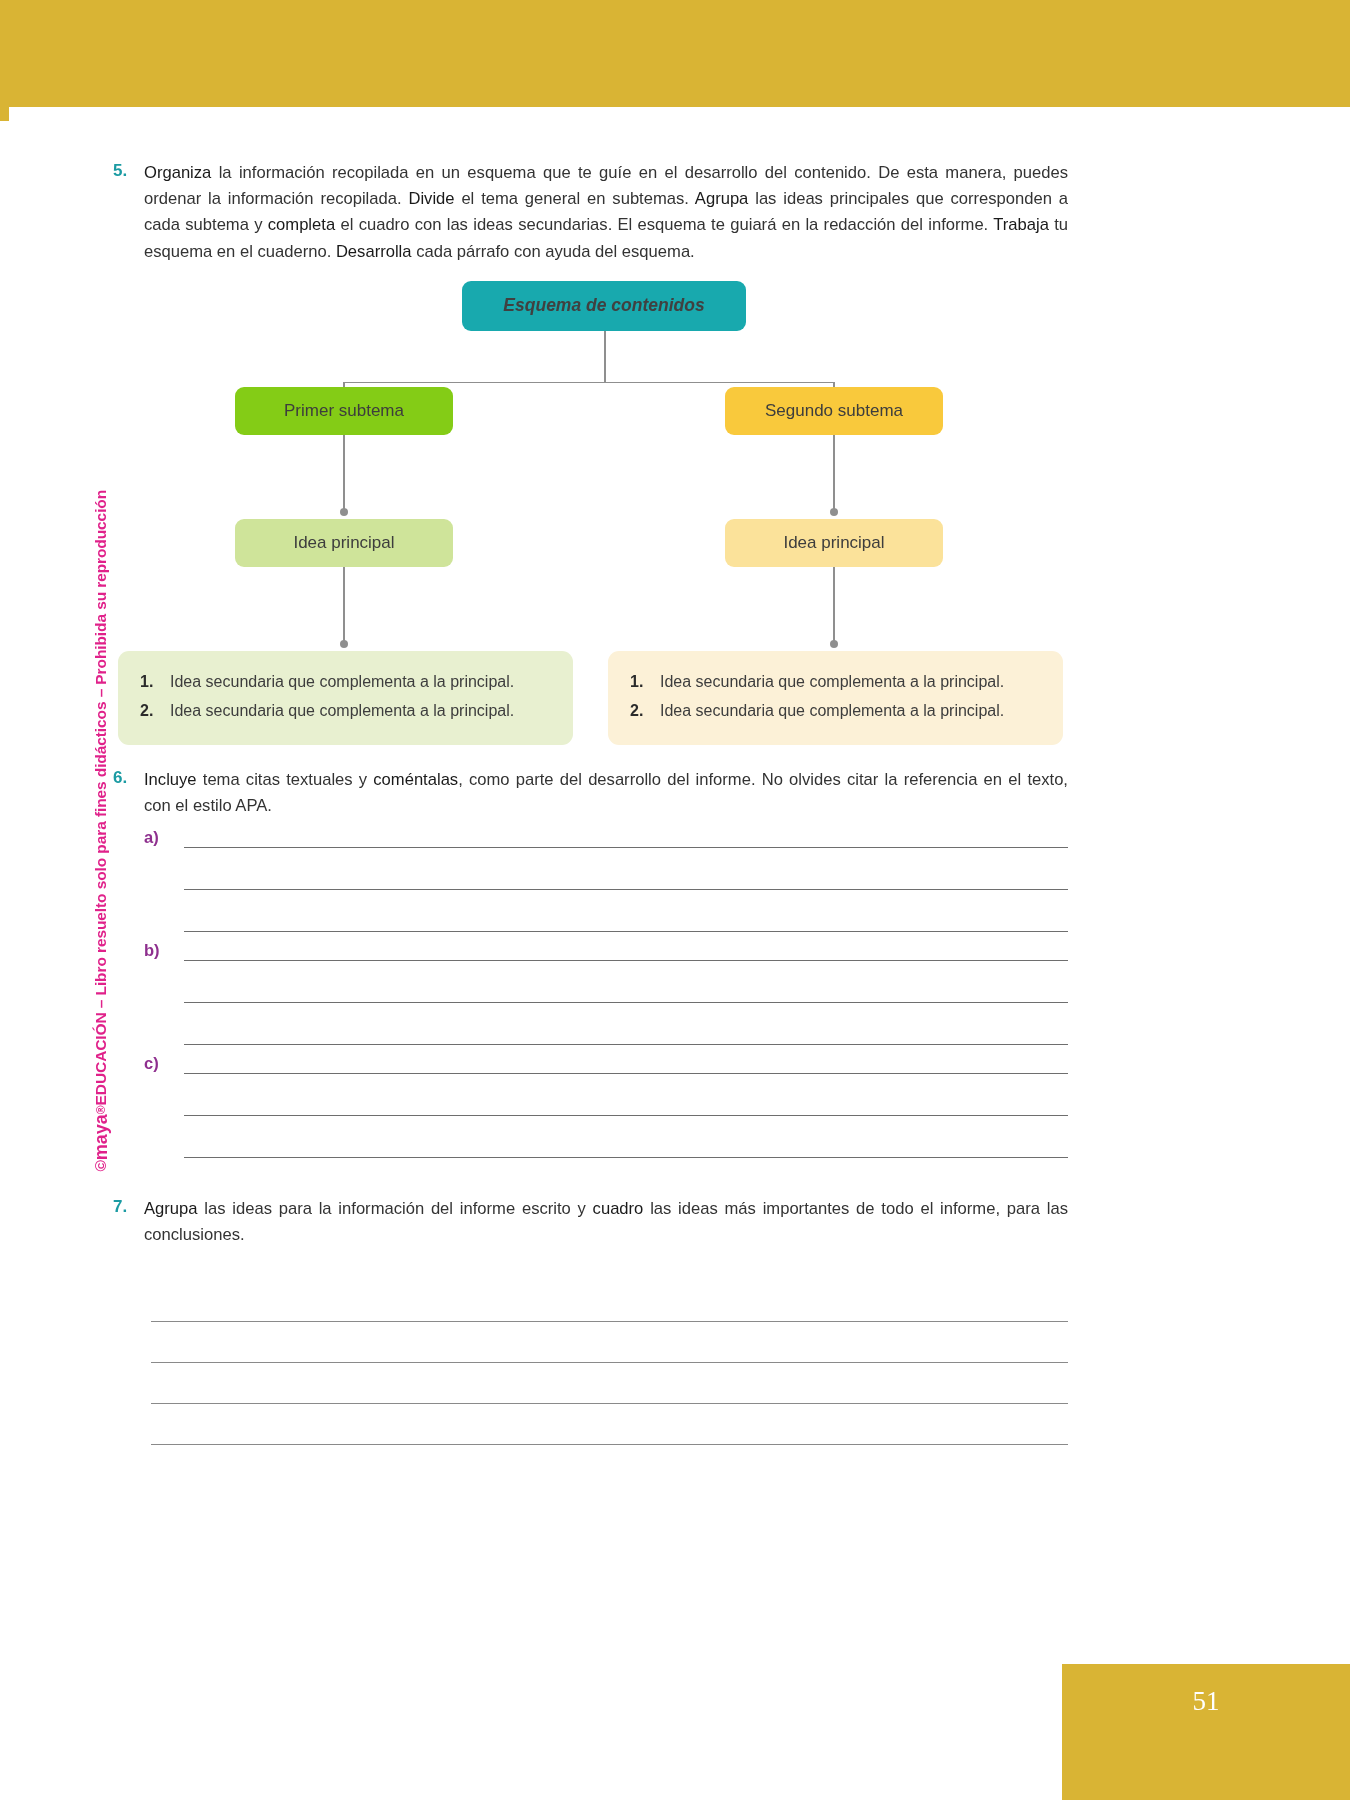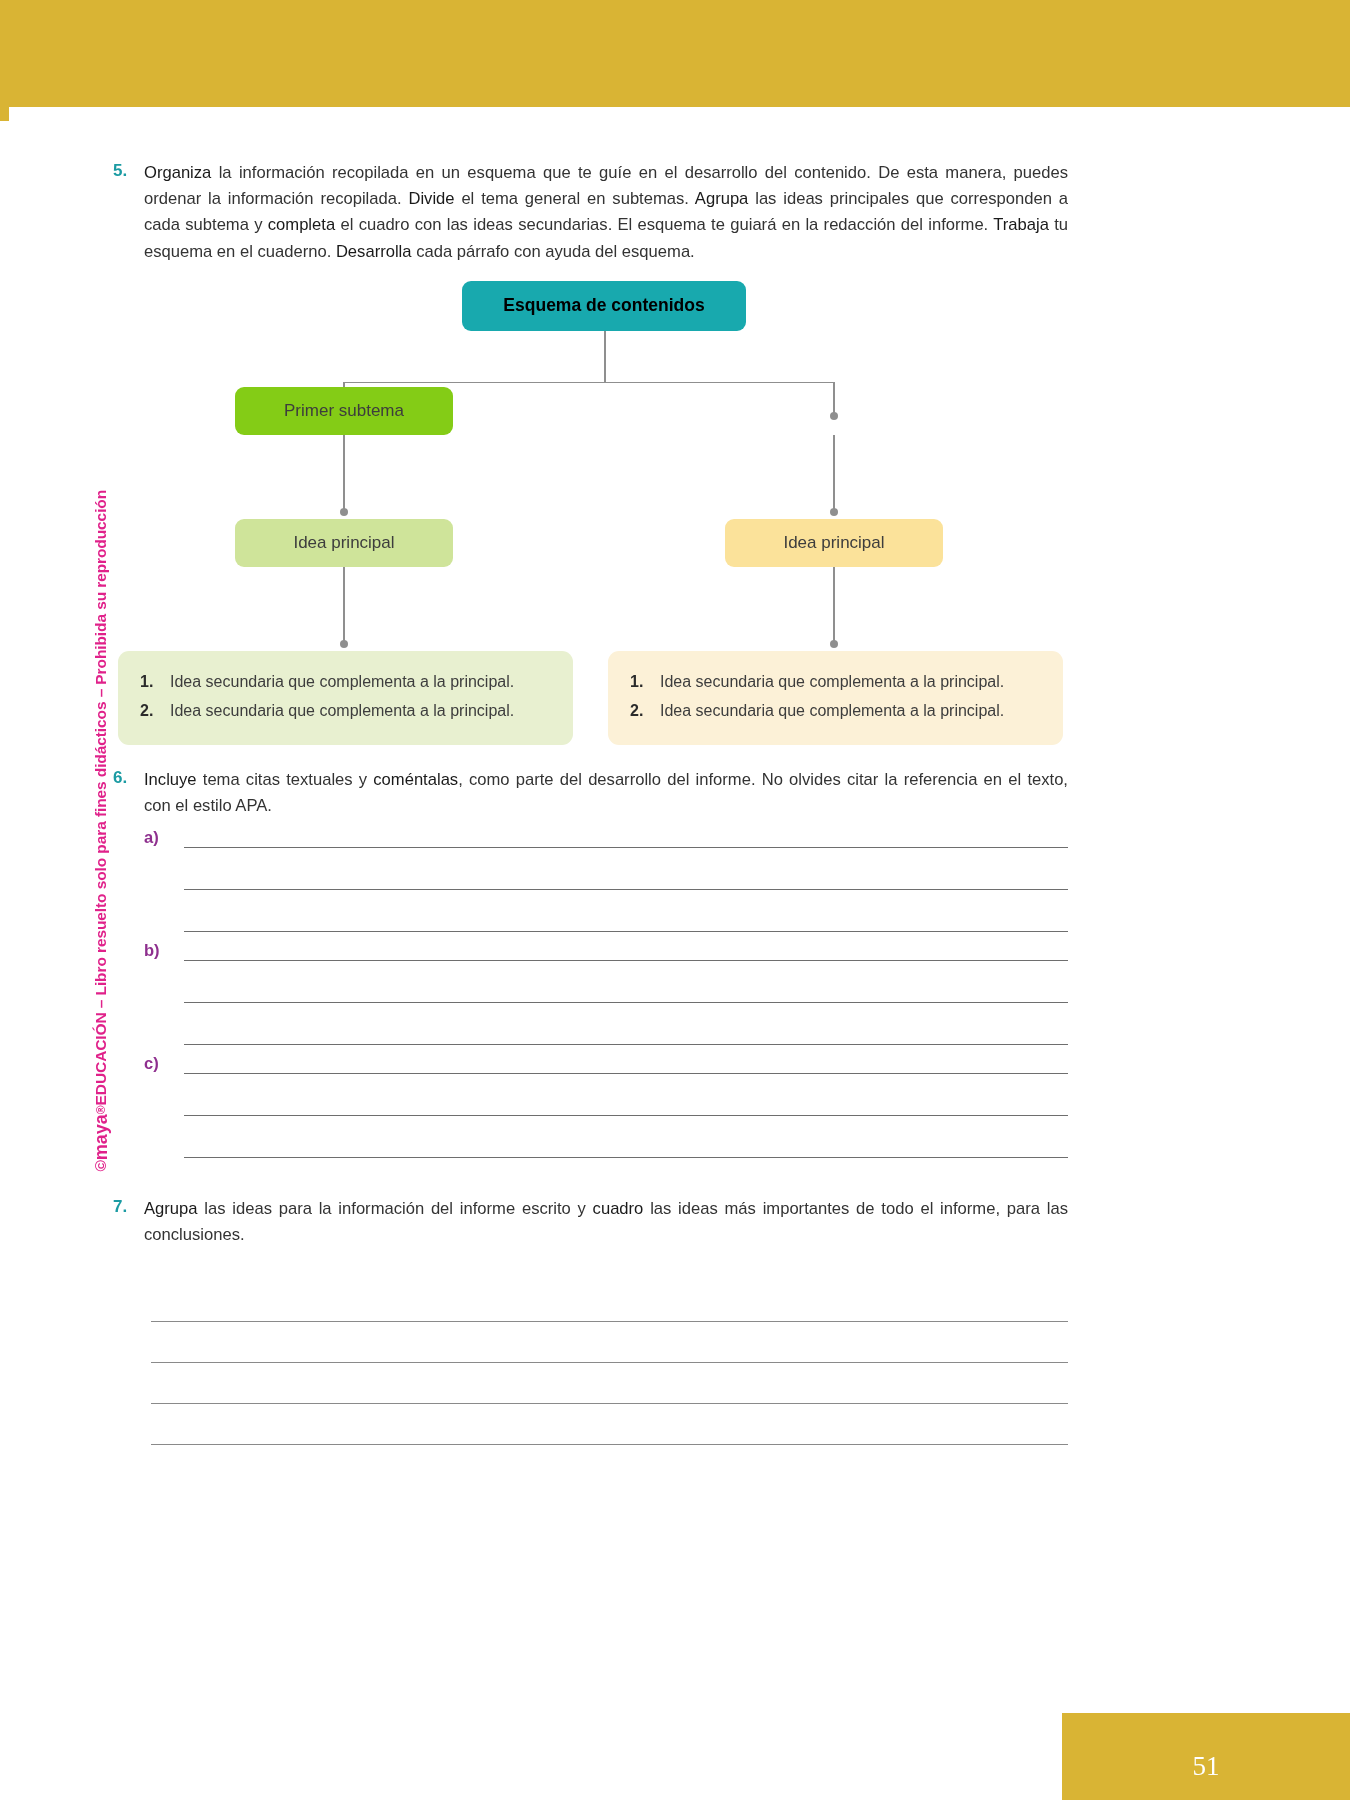--- a/index.html
+++ b/index.html
@@ -64,21 +64,21 @@
   .node{
     position:absolute;
     display:flex;align-items:center;justify-content:center;
     border-radius:9px;
     font-size:17px;
     box-sizing:border-box;
     text-align:center;
   }
   .node-root{
     left:349px;top:0px;width:284px;height:50px;
-    background:#18a9ae;color:#000000;font-weight:bold;font-size:17.5px;
+    background:#18a9ae;color:#404040;font-weight:bold;font-size:17.5px;font-style:italic;
   }
   .node-sub-l{
     left:122px;top:106px;width:218px;height:48px;
     background:#84cc16;color:#3d3d3d;
   }
   .node-sub-r{
     left:612px;top:106px;width:218px;height:48px;
     background:#f9c93c;color:#3d3d3d;
   }
   .node-idea-l{
@@ -121,24 +121,24 @@
   }
   .ansline.first{height:14px;}
 
   .plainlines{margin-top:32px;margin-left:38px;}
   .plainlines .pl{
     border-bottom:1.3px solid #8a8a8a;height:40px;
   }
 
   
   .pagenum-band{
-    position:absolute;right:0;bottom:0;width:288px;height:87px;
+    position:absolute;right:0;bottom:0;width:288px;height:136px;
     background:#d9b434;
     display:flex;align-items:flex-start;justify-content:center;
-    padding-top:38px;box-sizing:border-box;
+    padding-top:22px;box-sizing:border-box;
   }
   .pagenum{
     color:#ffffff;font-size:27px;font-weight:normal;
     font-family:"Liberation Serif", serif;
   }
 </style>
 </head>
 <body>
 
 <div class="top-band"></div>
@@ -172,20 +172,21 @@
     <div class="dot" style="left:227px;top:227px;"></div>
     <div class="dot" style="left:717px;top:227px;"></div>
 
     <div class="ln" style="left:230px;top:286px;width:1.6px;height:78px;"></div>
     <div class="ln" style="left:720px;top:286px;width:1.6px;height:78px;"></div>
     <div class="dot" style="left:227px;top:359px;"></div>
     <div class="dot" style="left:717px;top:359px;"></div>
 
     <div class="node node-root">Esquema de contenidos</div>
     <div class="node node-sub-l">Primer subtema</div>
+    <div class="node node-sub-r">Segundo subtema</div>
     <div class="node node-idea-l">Idea principal</div>
     <div class="node node-idea-r">Idea principal</div>
 
     <div class="panel panel-l">
       <div class="panel-row">
         <span class="pnum">1.</span>
         <span>Idea secundaria  que complementa a la principal.</span>
       </div>
       <div class="panel-row">
         <span class="pnum">2.</span>

